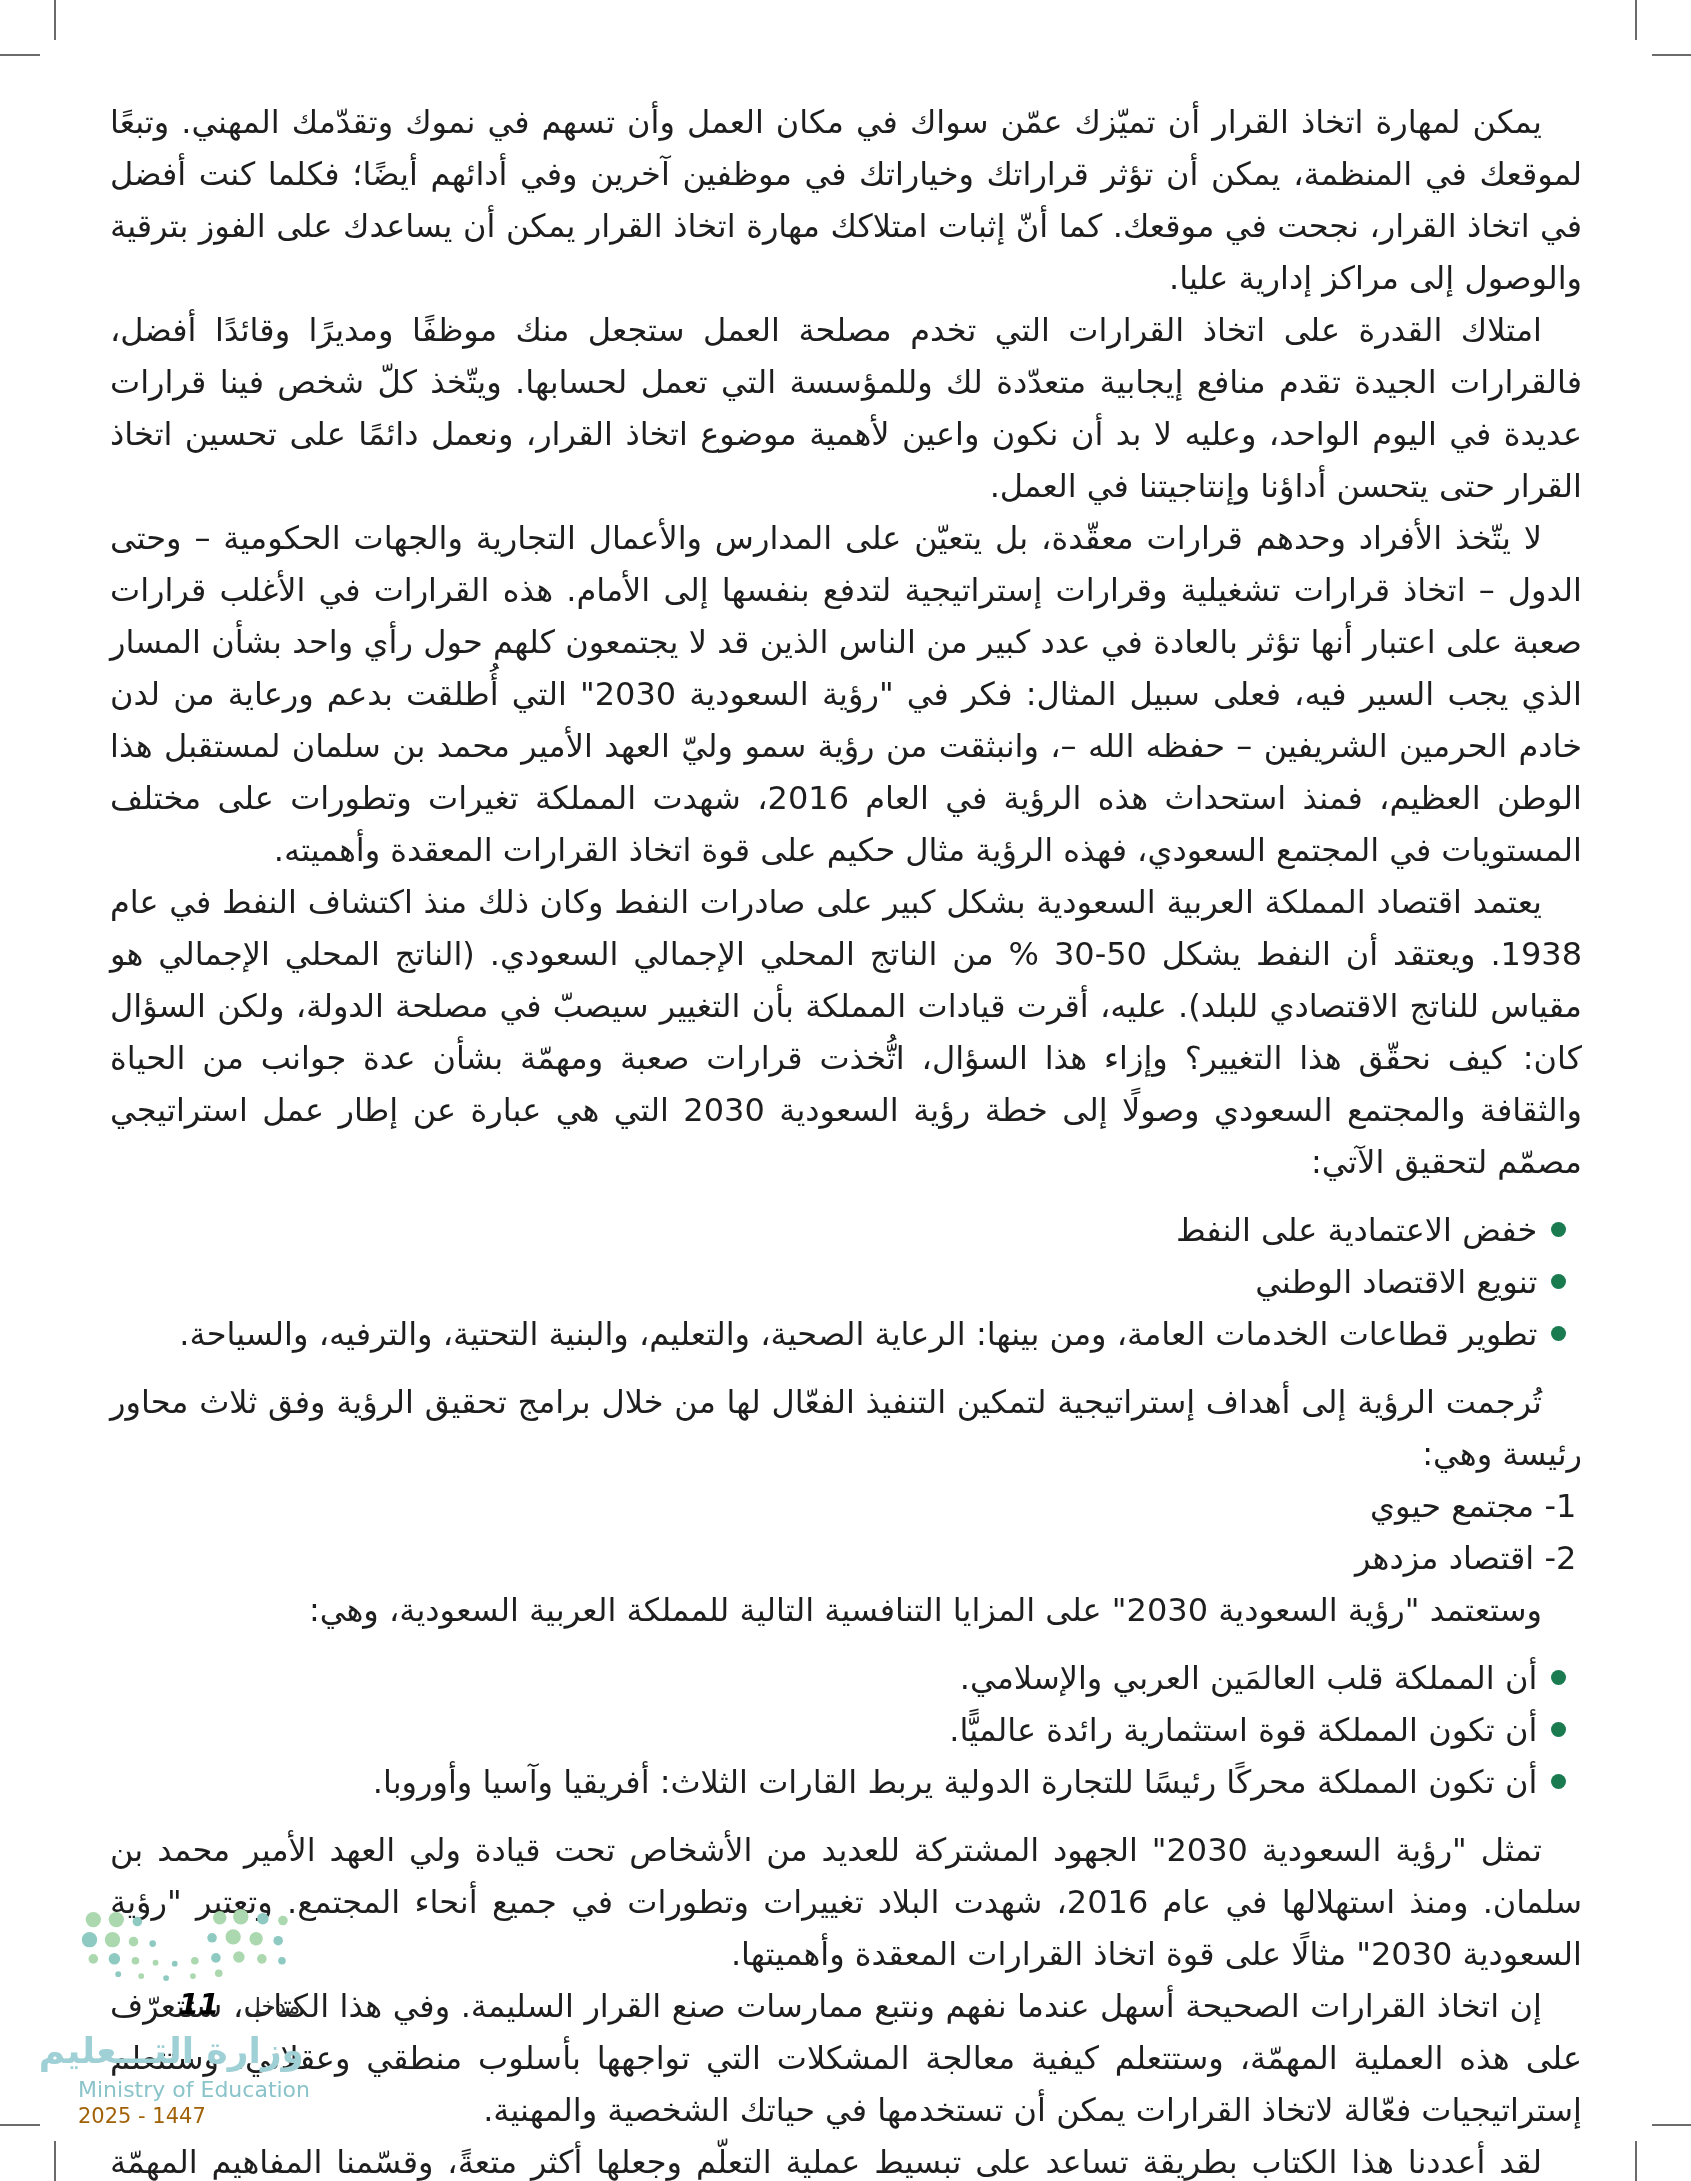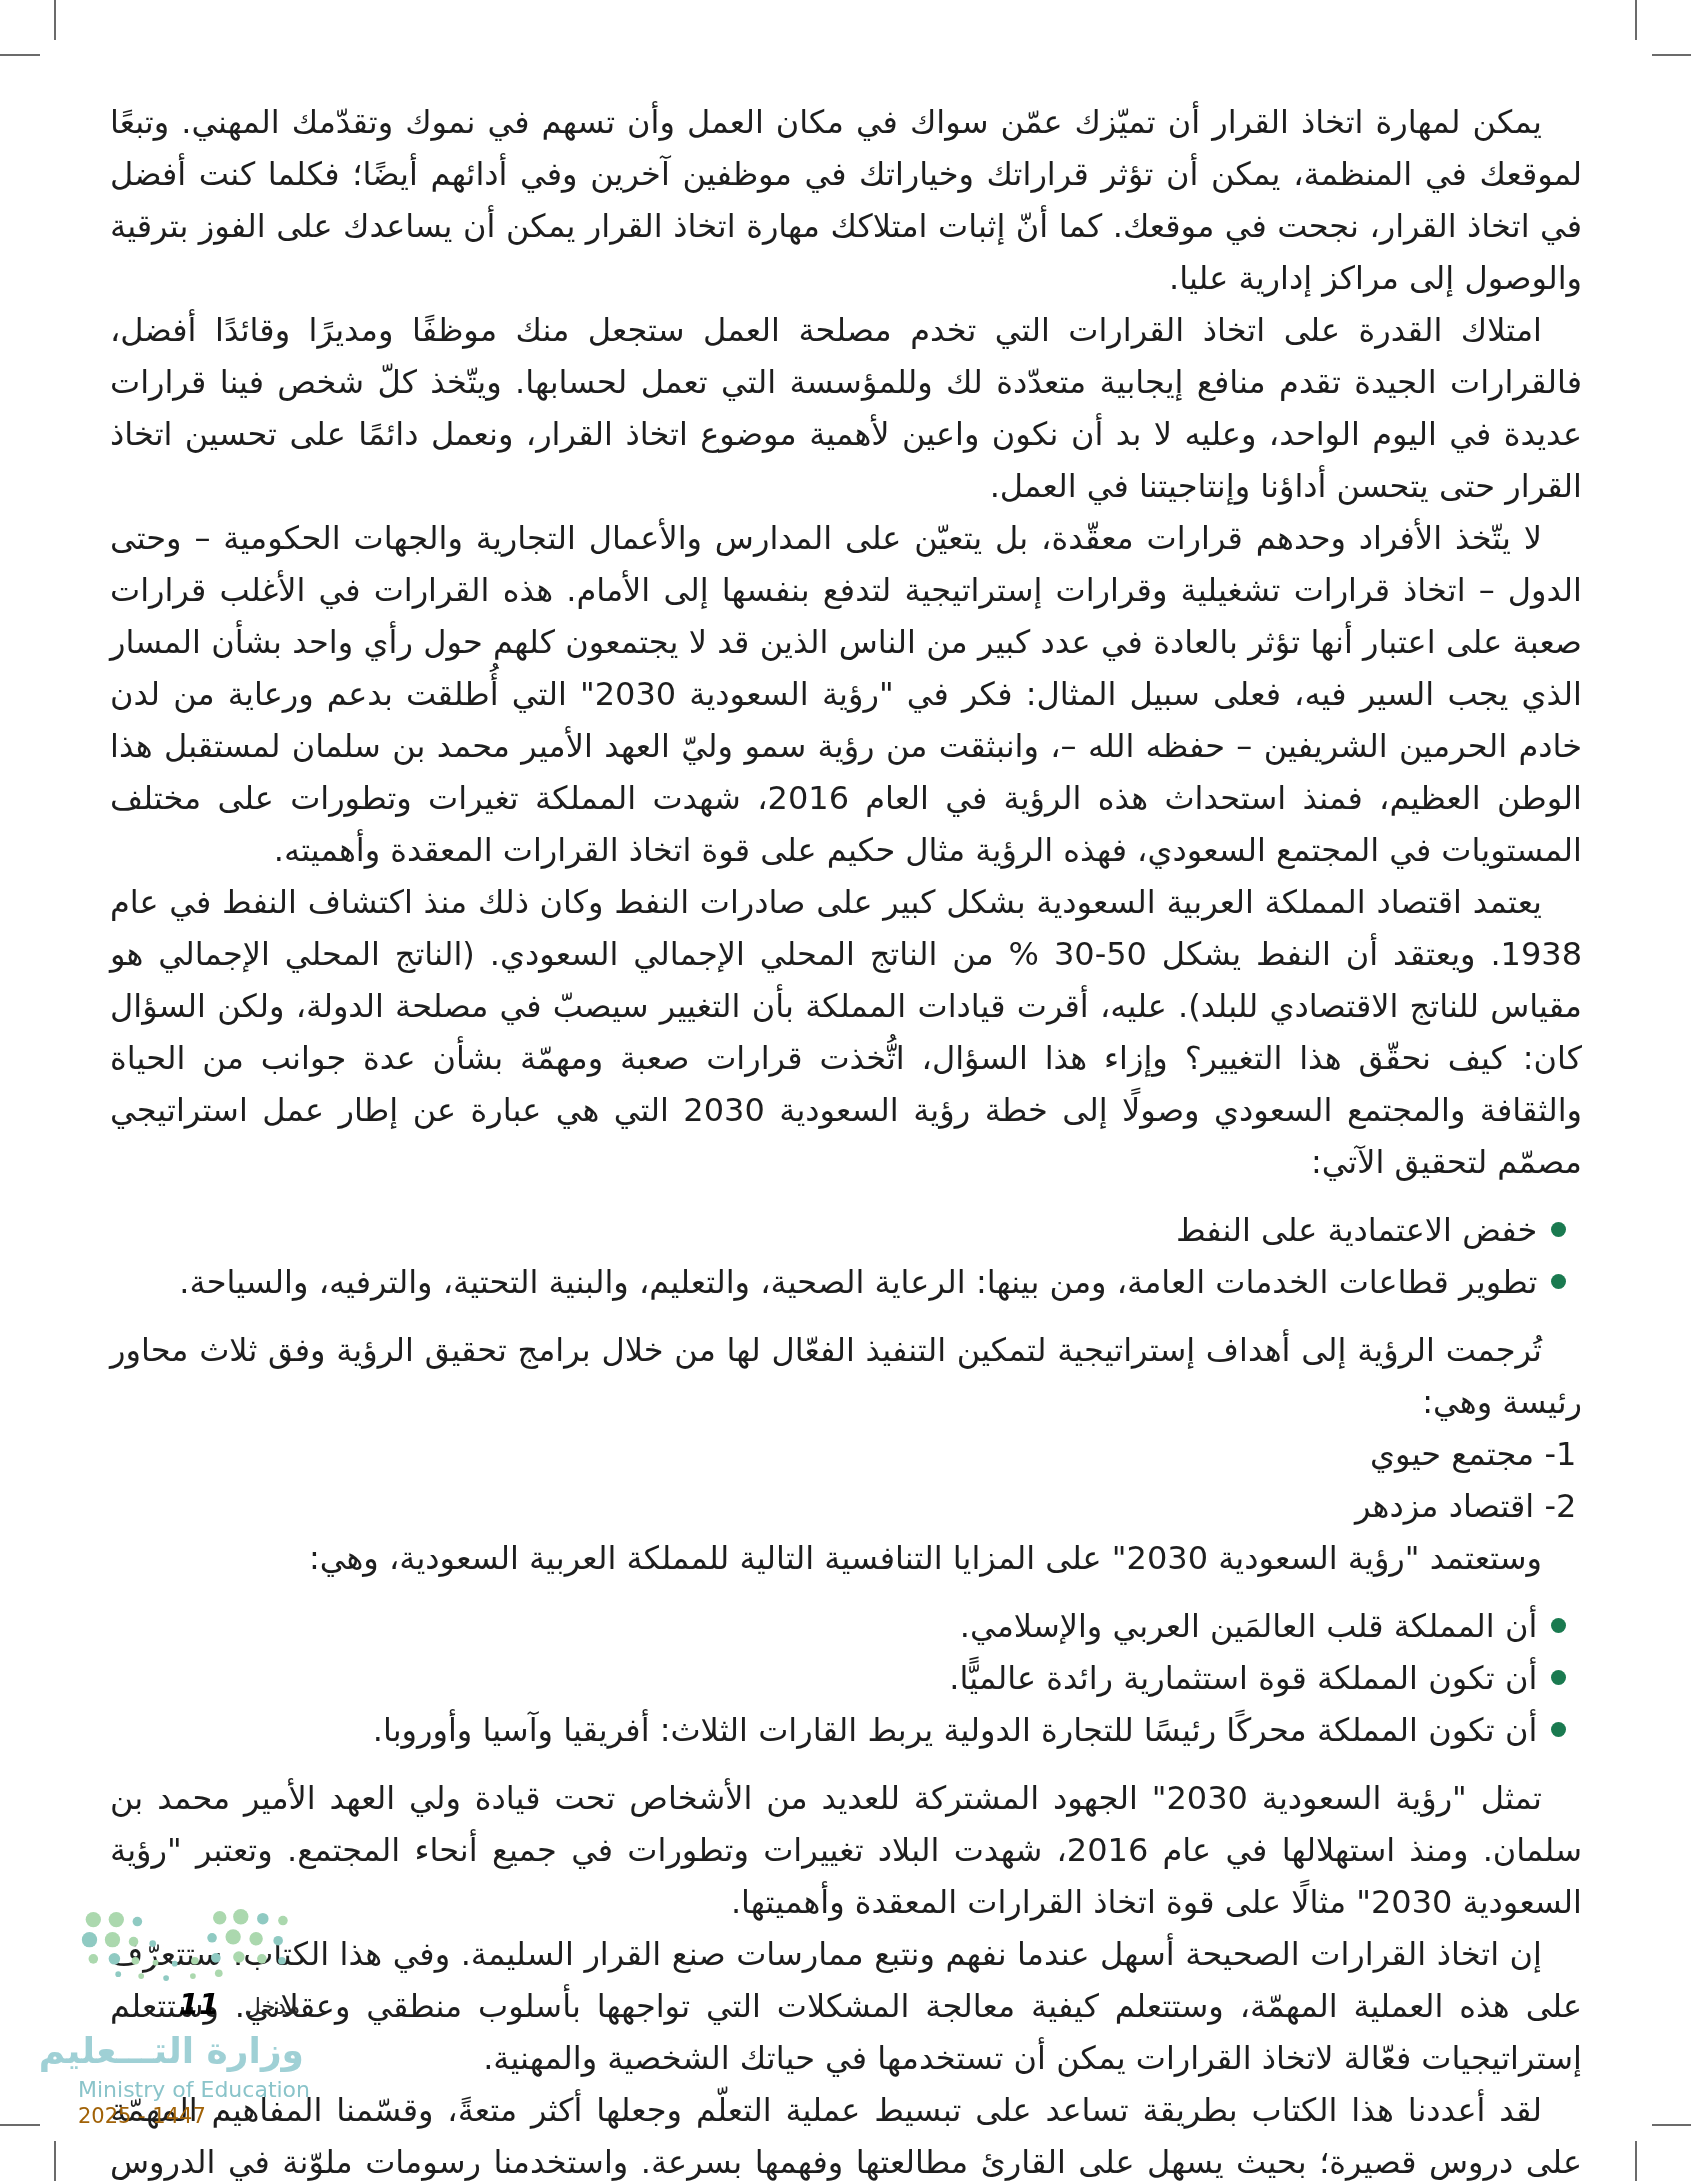--- a/index.html
+++ b/index.html
@@ -110,20 +110,24 @@
   <div class="content">
     <p>يمكن لمهارة اتخاذ القرار أن تميّزك عمّن سواك في مكان العمل وأن تسهم في نموك وتقدّمك المهني. وتبعًا لموقعك في المنظمة، يمكن أن تؤثر قراراتك وخياراتك في موظفين آخرين وفي أدائهم أيضًا؛ فكلما كنت أفضل في اتخاذ القرار، نجحت في موقعك. كما أنّ إثبات امتلاكك مهارة اتخاذ القرار يمكن أن يساعدك على الفوز بترقية والوصول إلى مراكز إدارية عليا.</p>
     <p>امتلاك القدرة على اتخاذ القرارات التي تخدم مصلحة العمل ستجعل منك موظفًا ومديرًا وقائدًا أفضل، فالقرارات الجيدة تقدم منافع إيجابية متعدّدة لك وللمؤسسة التي تعمل لحسابها. ويتّخذ كلّ شخص فينا قرارات عديدة في اليوم الواحد، وعليه لا بد أن نكون واعين لأهمية موضوع اتخاذ القرار، ونعمل دائمًا على تحسين اتخاذ القرار حتى يتحسن أداؤنا وإنتاجيتنا في العمل.</p>
     <p>لا يتّخذ الأفراد وحدهم قرارات معقّدة، بل يتعيّن على المدارس والأعمال التجارية والجهات الحكومية – وحتى الدول – اتخاذ قرارات تشغيلية وقرارات إستراتيجية لتدفع بنفسها إلى الأمام. هذه القرارات في الأغلب قرارات صعبة على اعتبار أنها تؤثر بالعادة في عدد كبير من الناس الذين قد لا يجتمعون كلهم حول رأي واحد بشأن المسار الذي يجب السير فيه، فعلى سبيل المثال: فكر في "رؤية السعودية 2030" التي أُطلقت بدعم ورعاية من لدن خادم الحرمين الشريفين – حفظه الله –، وانبثقت من رؤية سمو وليّ العهد الأمير محمد بن سلمان لمستقبل هذا الوطن العظيم، فمنذ استحداث هذه الرؤية في العام 2016، شهدت المملكة تغيرات وتطورات على مختلف المستويات في المجتمع السعودي، فهذه الرؤية مثال حكيم على قوة اتخاذ القرارات المعقدة وأهميته.</p>
     <p>يعتمد اقتصاد المملكة العربية السعودية بشكل كبير على صادرات النفط وكان ذلك منذ اكتشاف النفط في عام 1938. ويعتقد أن النفط يشكل 50-30 % من الناتج المحلي الإجمالي السعودي. (الناتج المحلي الإجمالي هو مقياس للناتج الاقتصادي للبلد). عليه، أقرت قيادات المملكة بأن التغيير سيصبّ في مصلحة الدولة، ولكن السؤال كان: كيف نحقّق هذا التغيير؟ وإزاء هذا السؤال، اتُّخذت قرارات صعبة ومهمّة بشأن عدة جوانب من الحياة والثقافة والمجتمع السعودي وصولًا إلى خطة رؤية السعودية 2030 التي هي عبارة عن إطار عمل استراتيجي مصمّم لتحقيق الآتي:</p>
 
     <ul class="dotlist">
       <li>
         <span class="gdot"></span>
         <span class="li-text">خفض الاعتمادية على النفط</span>
+      </li>
+      <li>
+        <span class="gdot"></span>
+        <span class="li-text">تنويع الاقتصاد الوطني</span>
       </li>
       <li>
         <span class="gdot"></span>
         <span class="li-text">تطوير قطاعات الخدمات العامة، ومن بينها: الرعاية الصحية، والتعليم، والبنية التحتية، والترفيه، والسياحة.</span>
       </li>
     </ul>
 
     <p>تُرجمت الرؤية إلى أهداف إستراتيجية لتمكين التنفيذ الفعّال لها من خلال برامج تحقيق الرؤية وفق ثلاث محاور رئيسة وهي:</p>
 
     <div class="axes">

